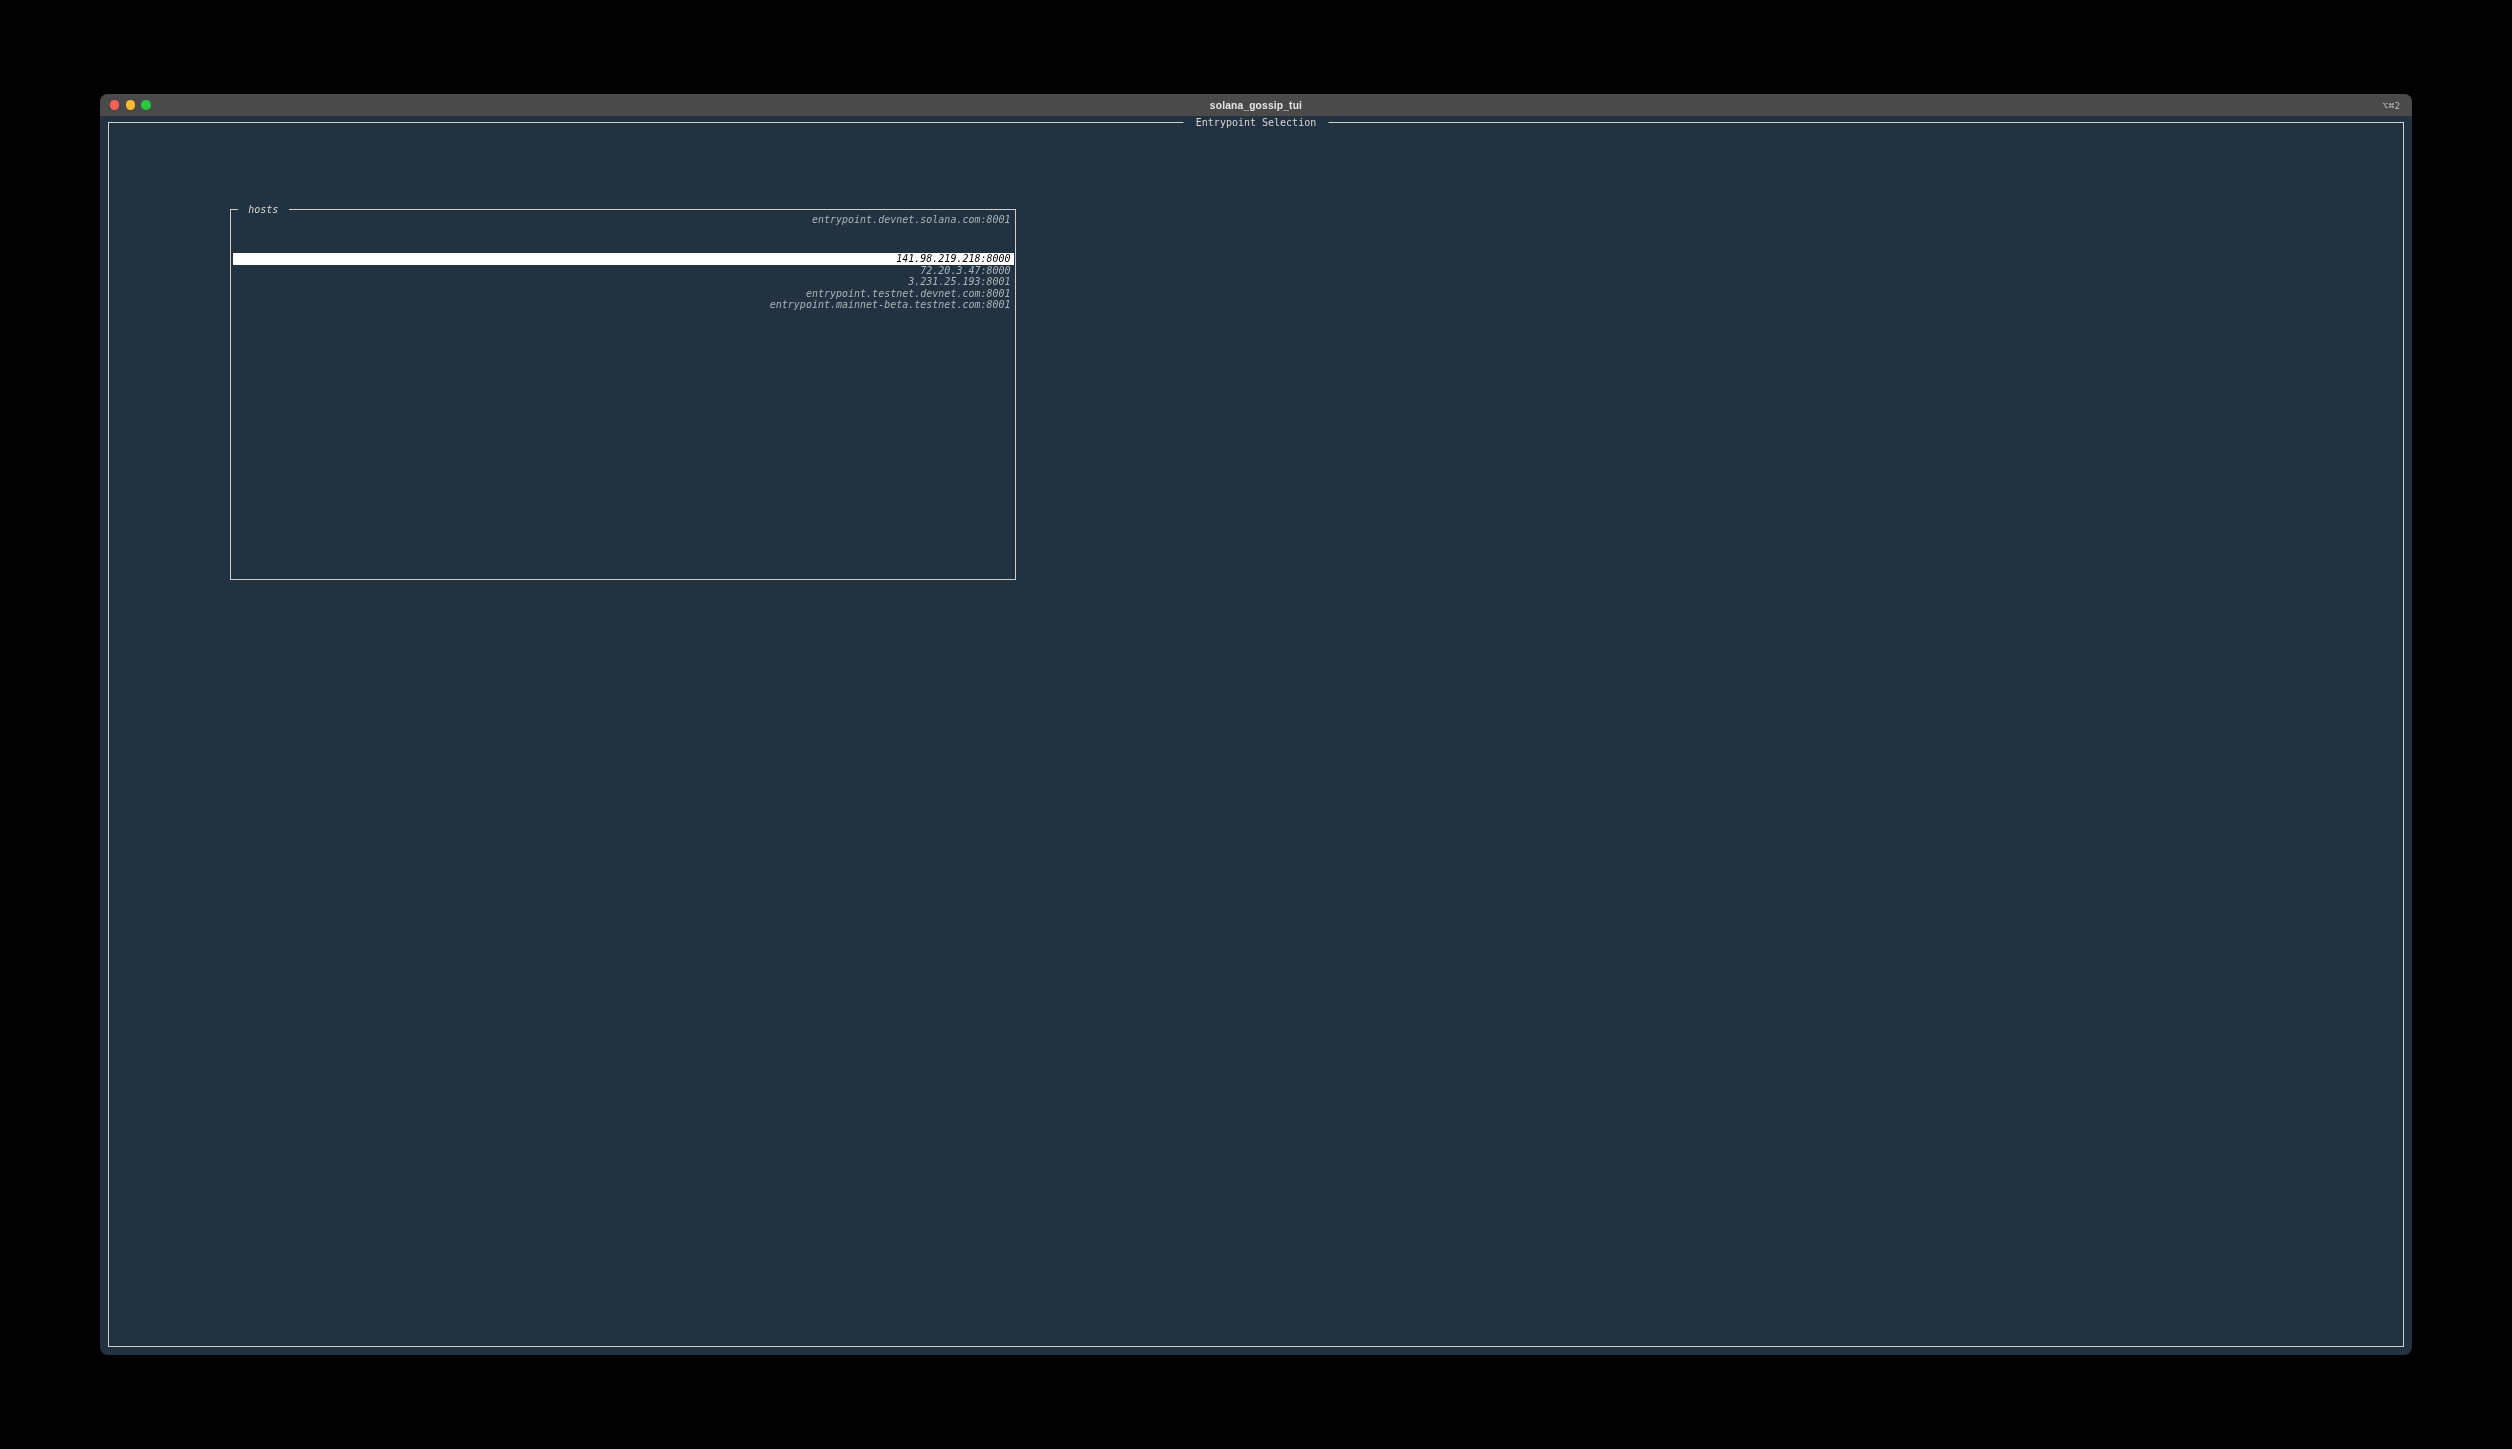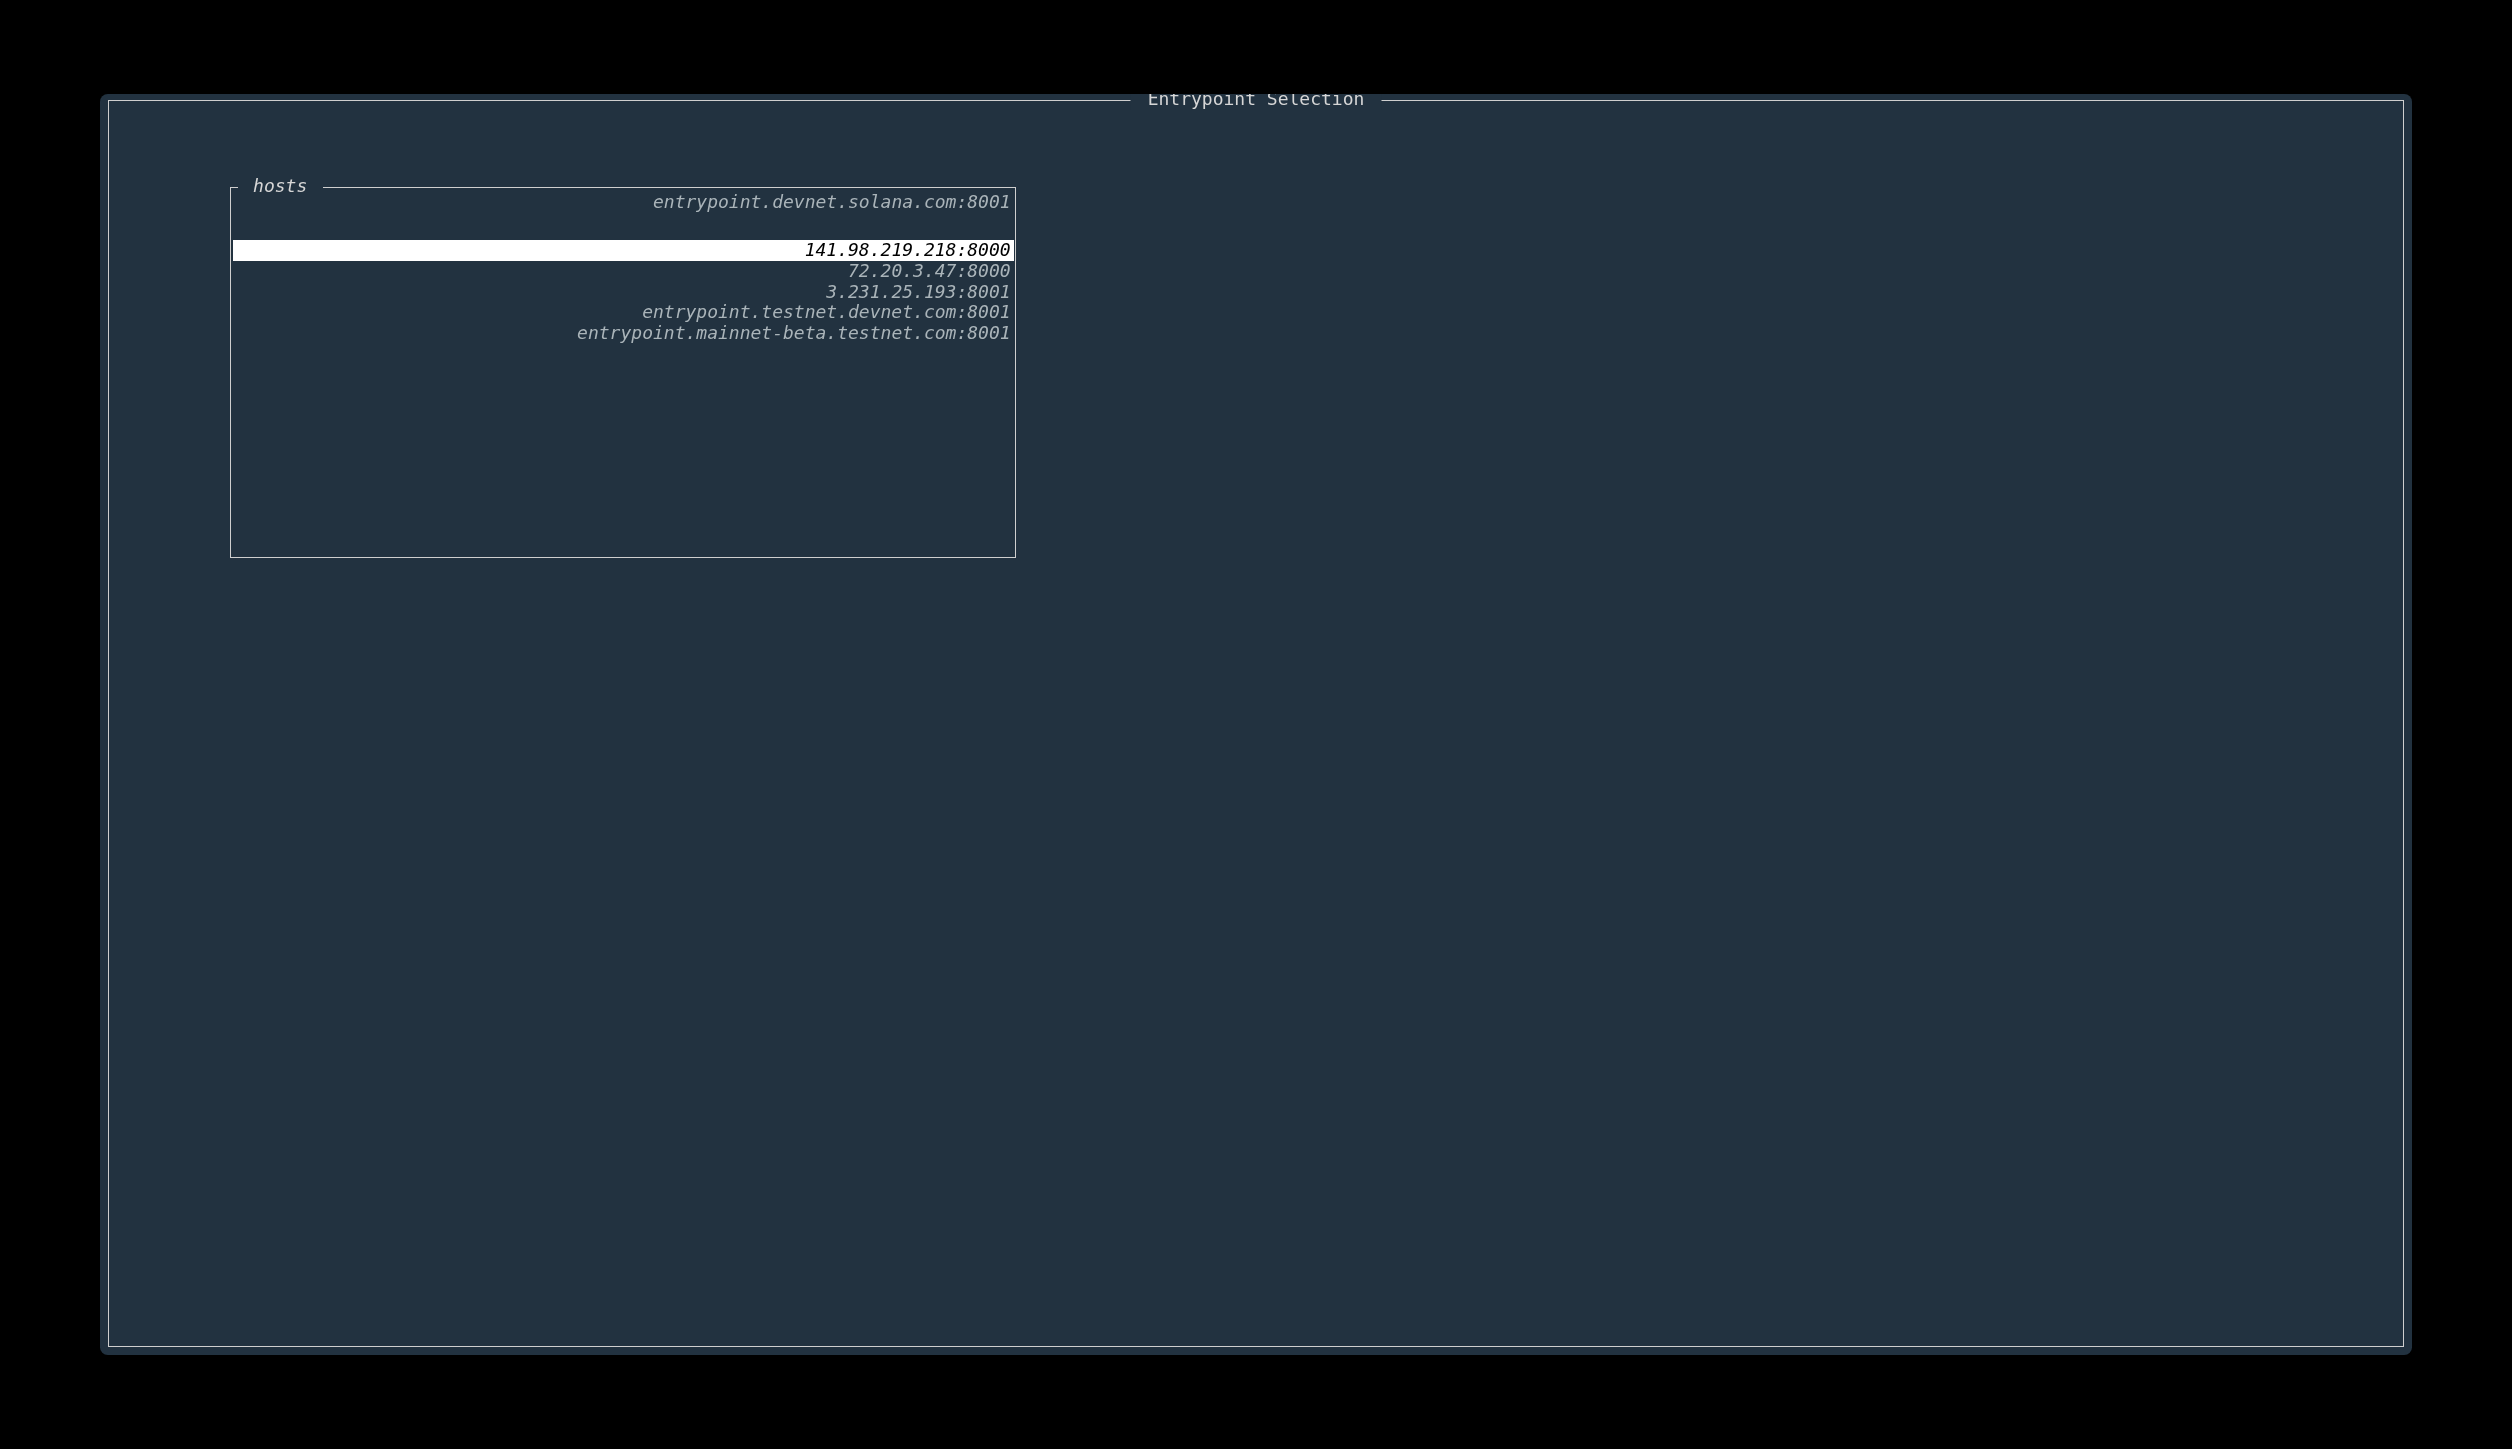--- a/index.html
+++ b/index.html
@@ -73,21 +73,21 @@
     font-size:9.4px;
     color:#bdbdbd;
     letter-spacing:0.4px;
     font-family:var(--mono);
   }
   
   .term{
     flex:1;
     position:relative;
     color:var(--fg);
-    font-size:18px;
+    font-size:10px;
     line-height:1.15;
     padding:4.7px 7.8px 7.8px 7.8px;
   }
   
   .outer-box{
     position:absolute;
     top:6.3px;left:7.8px;right:7.8px;bottom:7.8px;
     border:0.8px solid var(--border);
   }
   .outer-label{
@@ -143,20 +143,29 @@
     background:var(--sel-bg);
     color:var(--sel-fg);
     margin-top:28px;
   }
 </style>
 </head>
 <body>
 
 <div class="window">
 
+  <div class="titlebar">
+    <div class="traffic-lights">
+      <span class="dot-close"></span>
+      <span class="dot-min"></span>
+      <span class="dot-zoom"></span>
+    </div>
+    <div class="titlebar-title">solana_gossip_tui</div>
+    <div class="titlebar-right">⌥⌘2</div>
+  </div>
 
   <div class="term">
     <div class="outer-box">
       <span class="outer-label"> Entrypoint Selection </span>
 
       <div class="inner-box">
         <span class="inner-label"> hosts </span>
 
         <div class="hosts-list" id="hosts-list">
             <button type="button" class="host-item">entrypoint.devnet.solana.com:8001</button>

